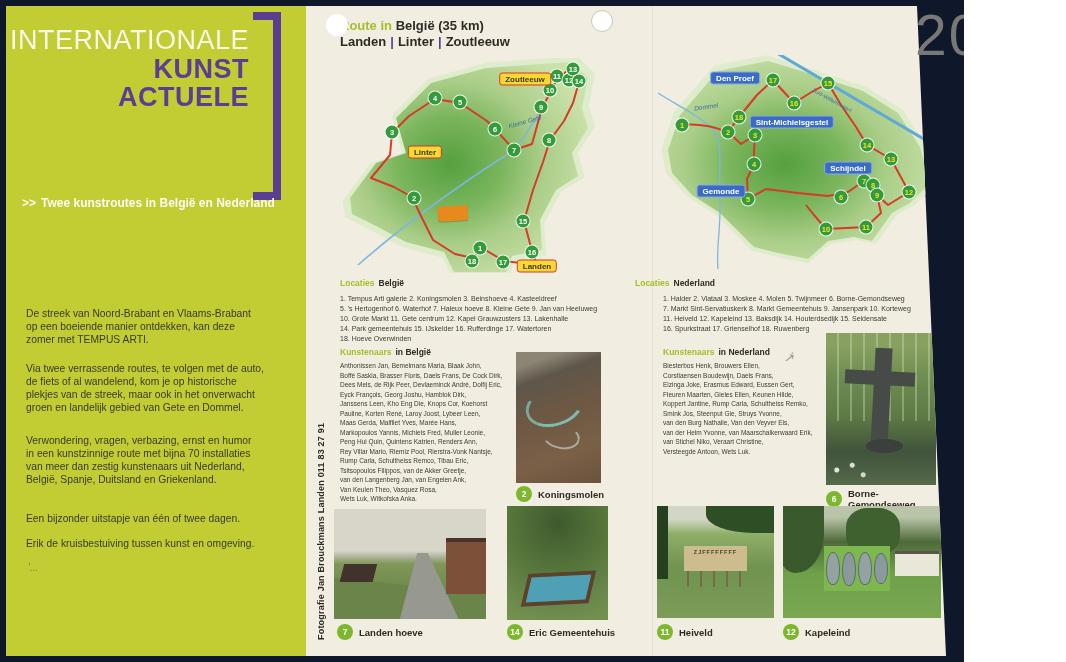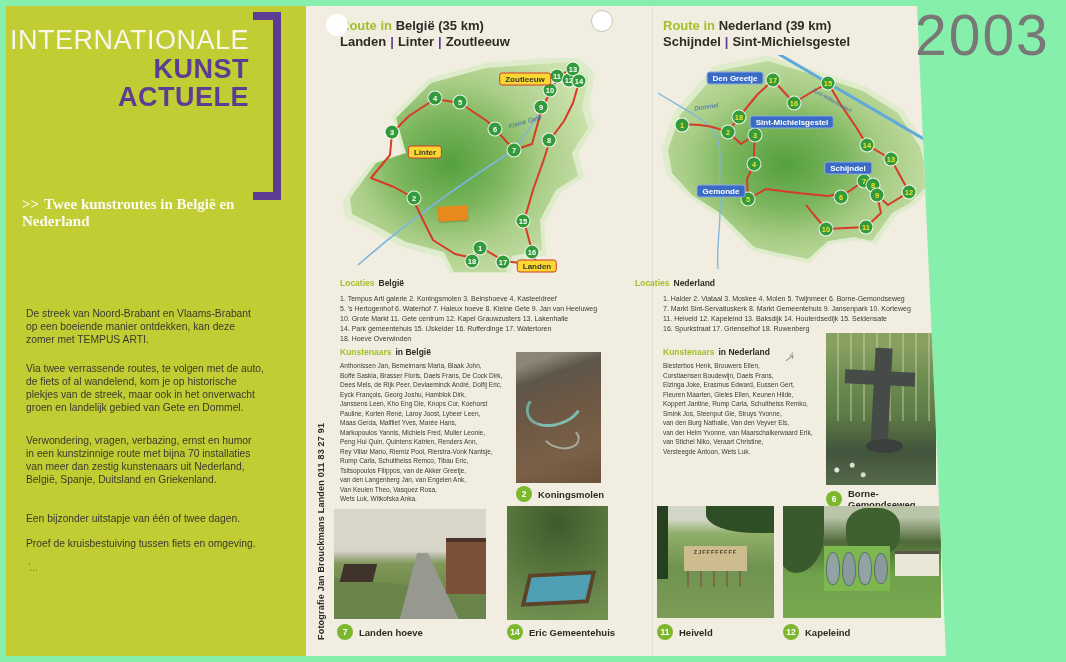--- a/index.html
+++ b/index.html
@@ -1,28 +1,28 @@
 <!DOCTYPE html>
 <html><head>
 <meta charset="utf-8">
 <style>
   html,body{margin:0;padding:0;background:#fff;}
-  .canvas{position:relative;width:1066px;height:662px;background:#86efac;overflow:hidden;
+  .canvas{position:relative;width:964px;height:662px;background:#0f172a;overflow:hidden;
           font-family:"Liberation Sans",sans-serif;color:#33332b;}
   .brochure{position:absolute;left:6px;top:6px;width:940px;height:650px;background:#f1ede0;
             clip-path:polygon(0 0,911px 0,940px 650px,0 650px);}
   
   .green-panel{position:absolute;left:0;top:0;width:300px;height:650px;background:#c1cd32;}
   .title-block{position:absolute;left:0;top:20px;width:243px;text-align:right;line-height:1.06;}
   .title-line{font-size:27px;letter-spacing:.5px;}
   .t-white{color:#f7f6ec;font-weight:400;}
   .t-purple{color:#5c3d94;font-weight:700;}
   .bracket{position:absolute;left:247px;top:6px;width:20px;height:172px;
            border-top:8px solid #5c3d94;border-right:8px solid #5c3d94;border-bottom:8px solid #5c3d94;}
-  .subtitle{position:absolute;left:16px;top:190px;width:280px;font-size:15px;color:#fbfaf2;font-weight:600;font-family:Liberation Serif, serif;}
+  .subtitle{position:absolute;left:16px;top:190px;width:280px;font-size:12px;color:#fbfaf2;font-weight:600;}
   .subtitle .chev{margin-right:5px;font-weight:700;}
   .lp-par{position:absolute;left:20px;width:272px;font-size:10.3px;line-height:13px;
           color:#3a3a2f;white-space:pre-line;margin:0;}
   .hand-mark{position:absolute;left:22px;top:556px;font-size:10px;color:rgba(70,70,55,.55);font-style:italic;}
   
   .route-header{position:absolute;font-size:13px;line-height:16px;color:#2e2a25;font-weight:600;}
   .lime{color:#a3bf2b;}
   .sep{color:#5c3d94;padding:0 4px;font-weight:600;}
   .hole{position:absolute;border-radius:50%;background:#ffffff;z-index:30;}
   .hole.ring{border:1px solid #c9c6bc;}
@@ -82,21 +82,21 @@
 plekjes van de streek, maar ook in het onverwacht
 groen en landelijk gebied van Gete en Dommel.</p>
       <p class="lp-par" style="top:301px">De streek van Noord-Brabant en Vlaams-Brabant
 op een boeiende manier ontdekken, kan deze
 zomer met TEMPUS ARTI.</p>
       <p class="lp-par" style="top:428px">Verwondering, vragen, verbazing, ernst en humor
 in een kunstzinnige route met bijna 70 installaties
 van meer dan zestig kunstenaars uit Nederland,
 België, Spanje, Duitsland en Griekenland.</p>
       <p class="lp-par" style="top:506px">Een bijzonder uitstapje van één of twee dagen.</p>
-      <p class="lp-par" style="top:531px">Proef de kruisbestuiving tussen fiets en omgeving.</p>
+      <p class="lp-par" style="top:531px">Erik de kruisbestuiving tussen kunst en omgeving.</p>
       <div class="hand-mark">'...</div>
     </div>
 
     <div class="divider"></div>
 
     <div class="route-header" style="left:334px;top:12px">
       <div>
         <span class="lime">Route in</span>
         <span>België (35 km)</span>
       </div>
@@ -202,29 +202,20 @@
     </div>
 
     <div class="photo" style="left:501px;top:500px;width:101px;height:114px;background:radial-gradient(circle at 50% 15%,#3e5a2e 0%,#57763b 45%,#69874a 75%,#75934f 100%)">
       <div class="pd" style="left:18%;top:58%;width:58%;height:22%;background:#4f9fb5;border:4px solid #5d4226;transform:skewX(-16deg) rotate(-3deg)"></div>
     </div>
     <div class="caption" style="left:501px;top:618px">
       <span class="cap-circle">14</span>
       <span>Eric Gemeentehuis</span>
     </div>
 
-    <div class="route-header" style="left:657px;top:12px">
-      <div>
-        <span class="lime">Route in</span>
-        <span>Nederland (39 km)</span>
-      </div>
-      <div>
-        <span>Schijndel</span><span class="sep">|</span><span>Sint-Michielsgestel</span>
-      </div>
-    </div>
 
     <div class="map" id="nl-map" style="left:652px;top:49px;width:290px;height:215px">
       <svg width="290" height="215" viewBox="0 0 290 215">
         <defs>
           <radialGradient id="gNl" cx="45%" cy="52%" r="62%">
             <stop offset="0%" stop-color="#55a03f"></stop>
               <stop offset="35%" stop-color="#7ab55c"></stop>
             <stop offset="62%" stop-color="#a9cd87"></stop>
               <stop offset="100%" stop-color="#cbe2ab"></stop>
           </radialGradient>
@@ -249,21 +240,21 @@
         <div class="marker nl" style="left: 219px; top: 140px;">9</div>
         <div class="marker nl" style="left: 168px; top: 174px;">10</div>
         <div class="marker nl" style="left: 208px; top: 172px;">11</div>
         <div class="marker nl" style="left: 251px; top: 137px;">12</div>
         <div class="marker nl" style="left: 233px; top: 104px;">13</div>
         <div class="marker nl" style="left: 209px; top: 90px;">14</div>
         <div class="marker nl" style="left: 170px; top: 28px;">15</div>
         <div class="marker nl" style="left: 136px; top: 48px;">16</div>
         <div class="marker nl" style="left: 115px; top: 25px;">17</div>
         <div class="marker nl" style="left: 81px; top: 62px;">18</div>
-        <div class="town blue" style="left: 77px; top: 23px;">Den Greetje</div>
+        <div class="town blue" style="left: 77px; top: 23px;">Den Proef</div>
         <div class="town blue" style="left: 134px; top: 67px;">Sint-Michielsgestel</div>
         <div class="town blue" style="left: 190px; top: 113px;">Schijndel</div>
         <div class="town blue" style="left: 63px; top: 136px;">Gemonde</div>
       </div>
 
     <div class="sec-head" style="left:629px;top:272px">
       <span class="lime">Locaties</span><span>Nederland</span>
     </div>
     <div class="loc-lines" id="nl-locations" style="left:657px;top:288px">
         <div>1. Halder 2. Viataal 3. Moskee 4. Molen 5. Twijnmeer 6. Borne-Gemondseweg</div>

